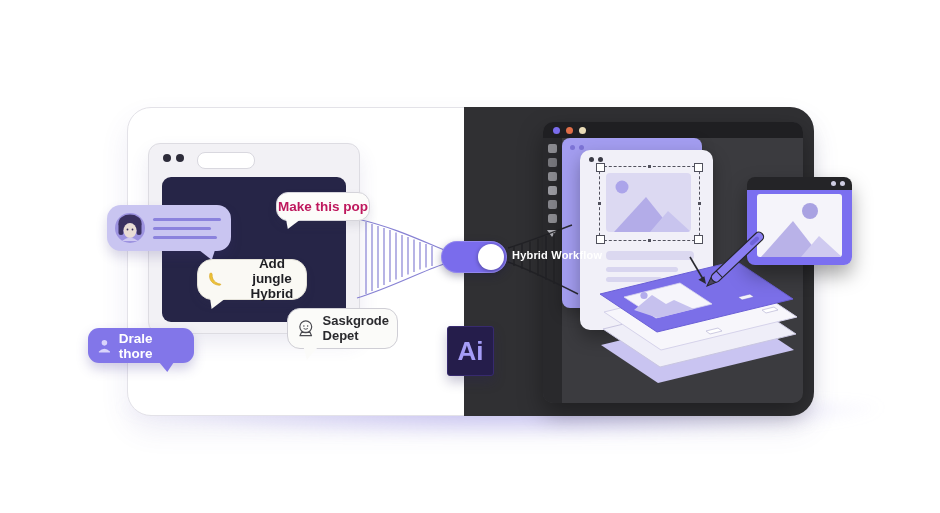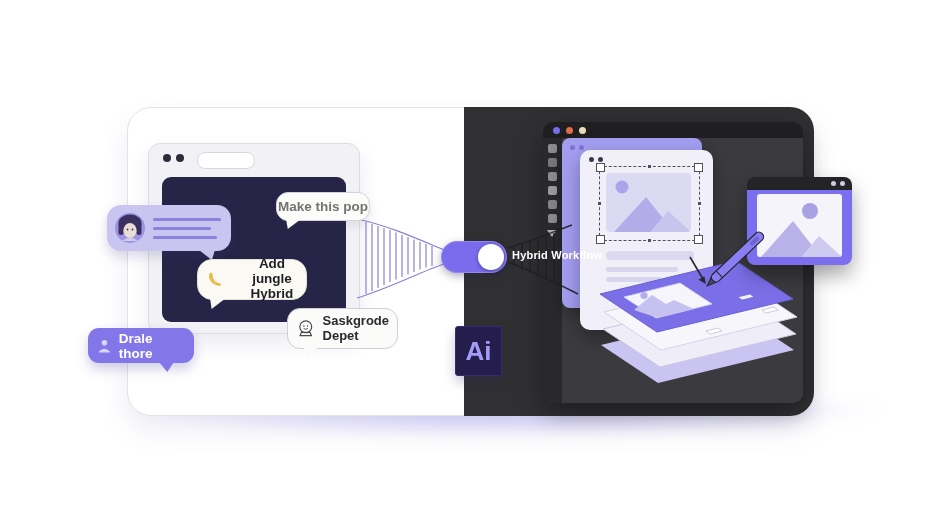--- a/index.html
+++ b/index.html
@@ -28,21 +28,21 @@
 
   
   .bubble{box-sizing:border-box;}
   .tail{position:absolute;}
   .assistant-bubble{left:107px;top:205px;width:124px;height:46px;background:#c9c5f1;border-radius:14px;
                     box-shadow:0 6px 12px rgba(60,50,130,.18);}
   .assistant-bubble .tail{right:16px;bottom:-9px;width:16px;height:10px;background:#c9c5f1;
                     clip-path:polygon(0 0,100% 0,80% 100%);}
   .a-line{left:46px;height:3px;background:#8b82dd;border-radius:2px;}
 
-  .white-bubble{background:#fcfcfa;border:1px solid #d5d4da;border-radius:12px;color:#737373;
+  .white-bubble{background:#fcfcfa;border:1px solid #d5d4da;border-radius:12px;color:#be185d;
                 box-shadow:0 5px 10px rgba(60,60,90,.10);}
   .b-pop{left:276px;top:192px;width:94px;height:29px;font-size:13.5px;font-weight:700;
          display:flex;align-items:center;justify-content:center;}
   .b-pop .tail{left:9px;bottom:-9px;width:15px;height:10px;background:#fcfcfa;
          clip-path:polygon(0 0,100% 0,12% 100%);}
 
   .b-jungle{left:197px;top:259px;width:110px;height:41px;border-radius:15px;background:#faf9f4;border:1px solid #e3e1d8;
             display:flex;align-items:center;gap:23px;padding:12px 8px;box-shadow:0 5px 10px rgba(60,60,90,.10);}
   .b-jungle .tail{left:12px;bottom:-10px;width:16px;height:11px;background:#faf9f4;
             clip-path:polygon(0 0,100% 0,10% 100%);}
@@ -63,21 +63,21 @@
   
   .toggle{left:441px;top:241px;width:66px;height:32px;border-radius:16px;background:#7a6cec;
           box-shadow:0 3px 8px rgba(30,25,70,.35), inset 0 0 0 1px rgba(255,255,255,.18);cursor:pointer;}
   .knob{left:37px;top:3px;width:26px;height:26px;border-radius:50%;background:#fff;
         box-shadow:0 1px 4px rgba(0,0,0,.35);}
   .toggle-label{left:512px;top:249px;font-size:11px;font-weight:700;color:#ffffff;letter-spacing:.2px;}
 
   
   .ai-badge{left:447px;top:326px;width:45px;height:48px;background:#251d4b;border:1px solid #372a6e;
             border-radius:3px;display:flex;align-items:center;justify-content:center;
-            color:#a59cf7;font-size:26px;font-weight:700;box-shadow:0 6px 12px rgba(40,30,90,.25);margin-left:8px;}
+            color:#a59cf7;font-size:26px;font-weight:700;box-shadow:0 6px 12px rgba(40,30,90,.25);}
 
   
   .app-window{left:543px;top:122px;width:260px;height:281px;background:#3b3b3f;border-radius:10px;overflow:hidden;
               box-shadow:0 10px 24px rgba(0,0,0,.35);}
   .app-titlebar{left:0;top:0;width:100%;height:16px;background:#1f1f22;}
   .tl{width:7px;height:7px;top:4.5px;}
   .app-toolbar{left:0;top:16px;width:19px;height:265px;background:#29292c;}
   .tb-sq{left:5px;width:9px;height:9px;border-radius:2px;}
   .tb-tri{left:4px;width:0;height:0;border-left:5.5px solid transparent;border-right:5.5px solid transparent;
           border-top:7px solid #aeaeb4;}

